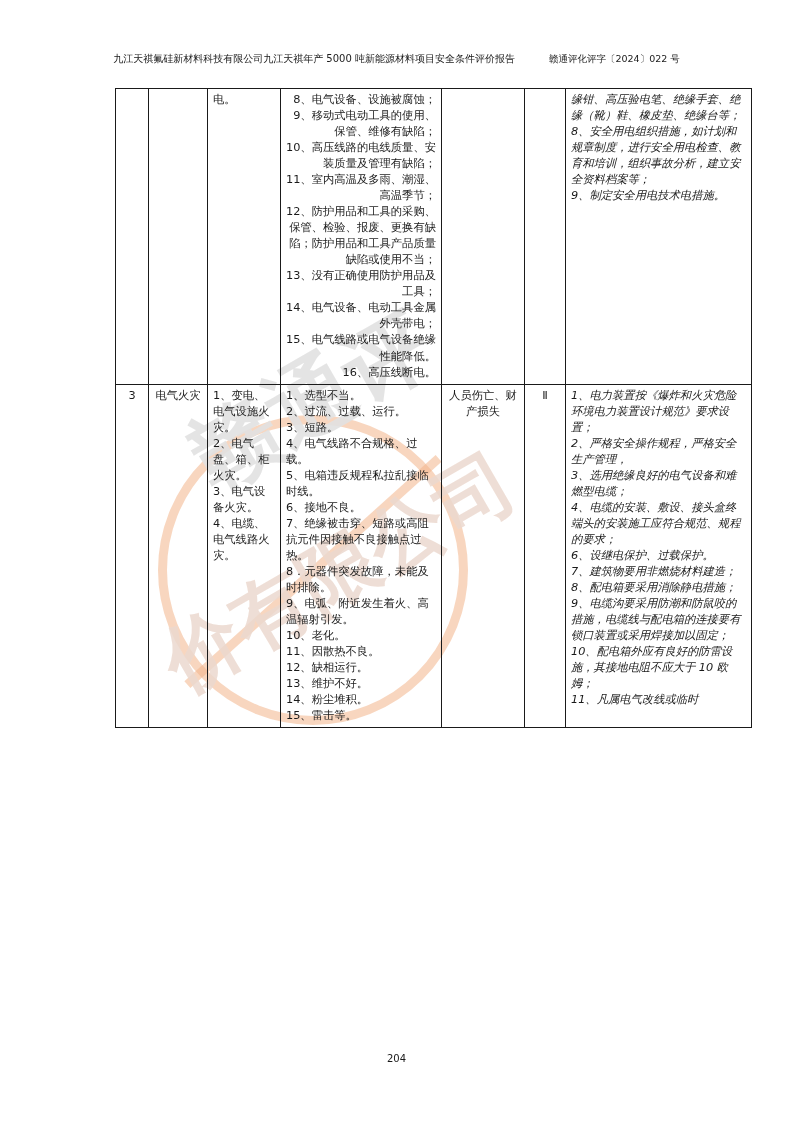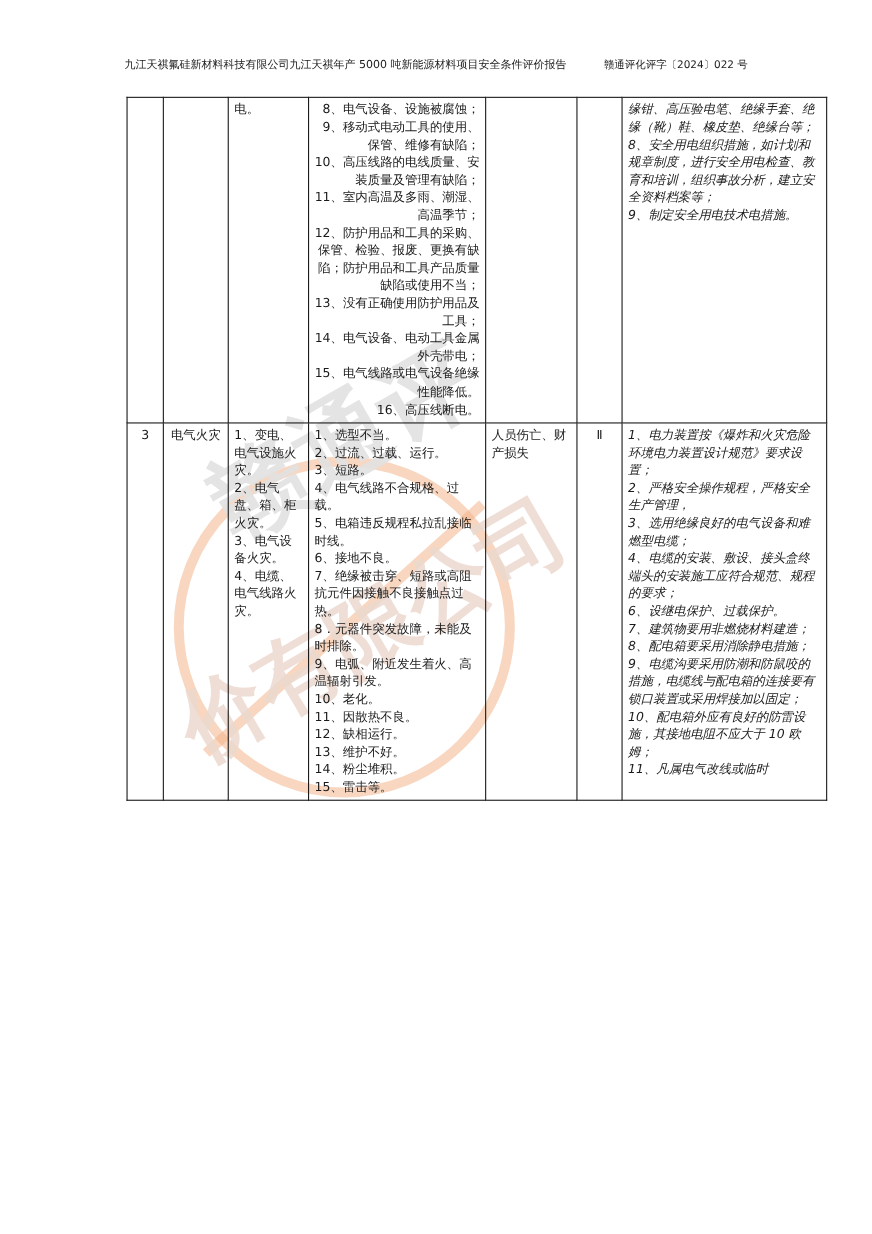--- a/index.html
+++ b/index.html
@@ -132,21 +132,21 @@
     padding: 3px 5px 3px 5px;
     font-size: 11.3px;
     line-height: 1.42;
     color: #1a1a1a;
     background: transparent;
   }
   td.c-num { width: 22px; text-align: center; vertical-align: middle; }
   td.c-name { width: 48px; text-align: center; vertical-align: middle; }
   td.c-hazard { width: 62px; }
   td.c-cause { width: 150px; }
-  td.c-conseq { width: 72px; text-align: left; vertical-align: middle; }
+  td.c-conseq { width: 72px; text-align: center; vertical-align: middle; font-family: Liberation Mono, monospace; }
   td.c-level { width: 30px; text-align: center; vertical-align: middle; }
   td.c-measure { width: 175px; font-style: italic; }
   .orange { color: #e06c1a; }
 </style>
 </head>
 <body>
 
 <div class="page">
 
   <div class="header">
@@ -213,14 +213,15 @@
 6、设继电保护、过载保护。
 7、建筑物要用非燃烧材料建造；
 8、配电箱要采用消除静电措施；
 9、电缆沟要采用防潮和防鼠咬的措施，电缆线与配电箱的连接要有锁口装置或采用焊接加以固定；
 10、配电箱外应有良好的防雷设施，其接地电阻不应大于 10 欧姆；
 11、凡属电气改线或临时</td>
       </tr>
     </tbody>
   </table>
 
+  <div class="footer">204</div>
 
 </div>
 
 </body></html>

